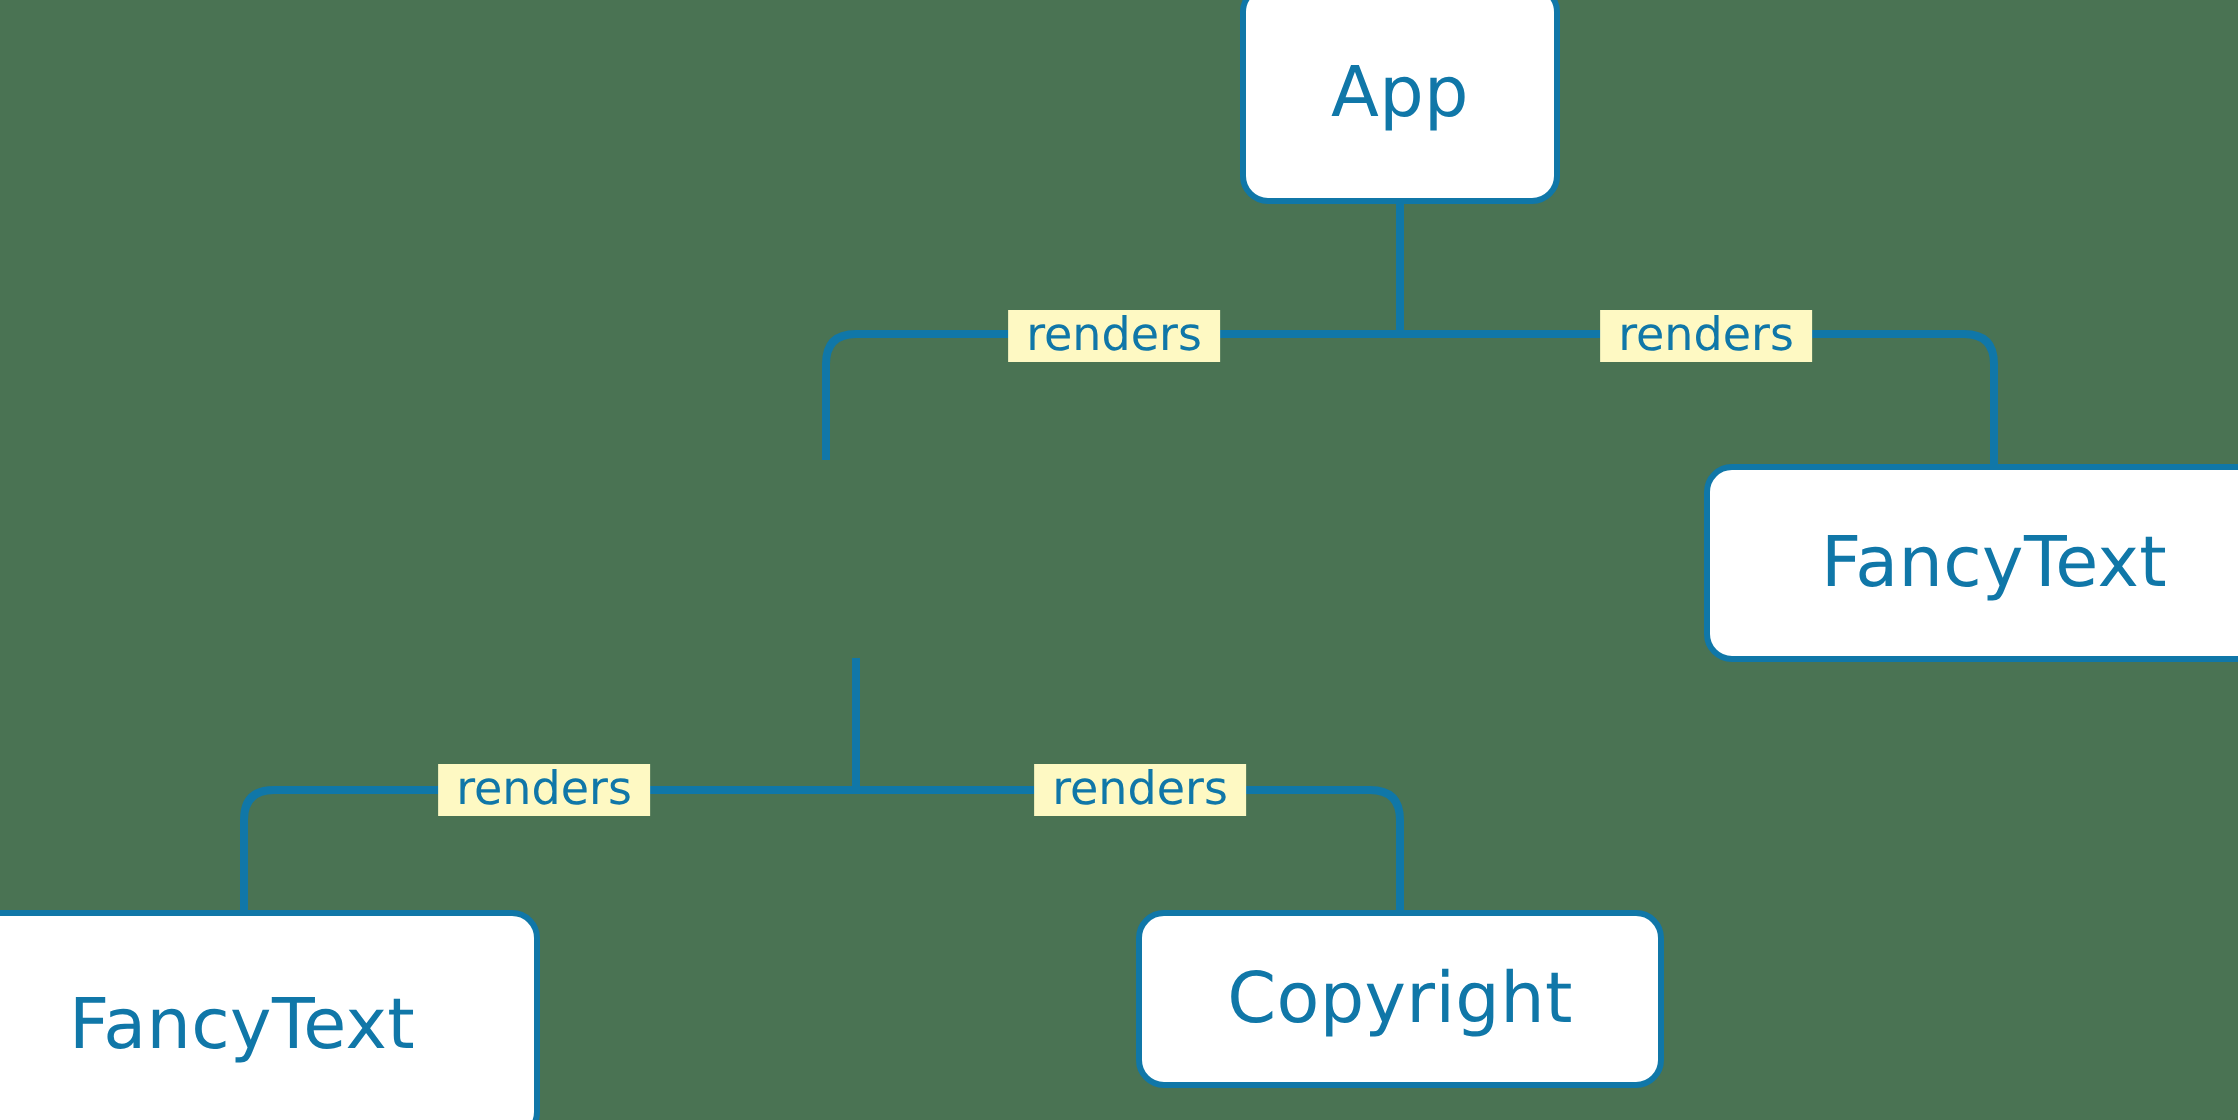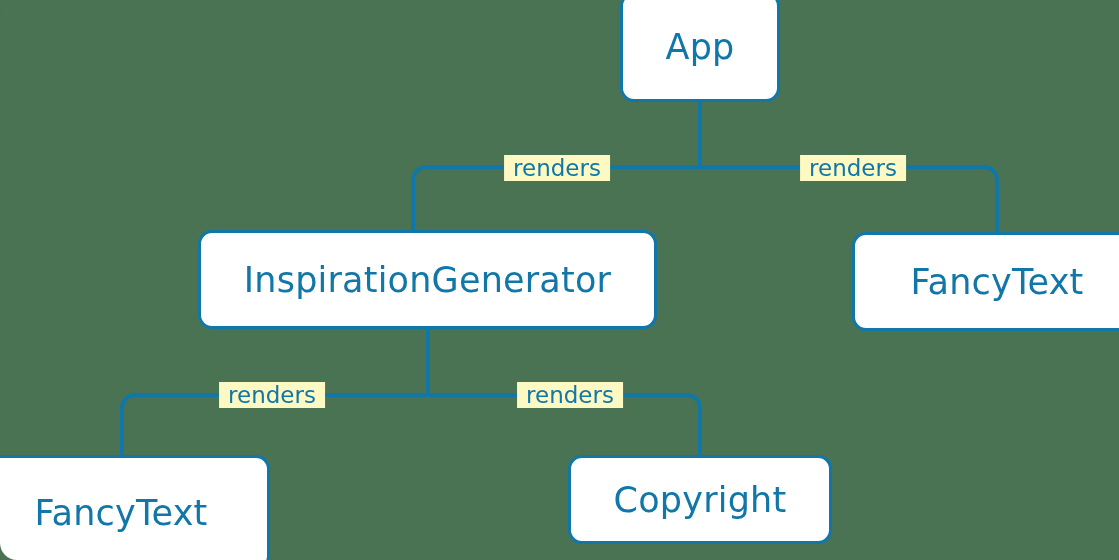--- a/index.html
+++ b/index.html
@@ -7,21 +7,20 @@
     padding: 0;
     background: #4a7353;
   }
   #canvas {
     position: relative;
     width: 1119px;
     height: 560px;
     background: #4a7353;
     overflow: hidden;
     font-family: "DejaVu Sans", "Liberation Sans", sans-serif;
-    border-radius: 17px;
   }
   #edges {
     position: absolute;
     left: 0;
     top: 0;
     width: 1119px;
     height: 560px;
   }
   .node {
     position: absolute;
@@ -70,23 +69,20 @@
       <path d="M 428 395 L 137 395 Q 122 395 122 410 L 122 455"></path>
 
       <path d="M 428 395 L 685 395 Q 700 395 700 410 L 700 455"></path>
     </g>
   </svg>
 
   <div class="node" style="left:620px; top:-8px; width:160px; height:110px;">
     <span>App</span>
   </div>
 
-  <div class="node" style="left:198px; top:230px; width:459px; height:99px;">
-    <span>InspirationGenerator</span>
-  </div>
 
   <div class="node" style="left:852px; top:232px; width:290px; height:99px;">
     <span>FancyText</span>
   </div>
 
   <div class="node" style="left:-28px; top:455px; width:298px; height:115px;">
     <span>FancyText</span>
   </div>
 
   <div class="node" style="left:568px; top:455px; width:264px; height:89px;">

